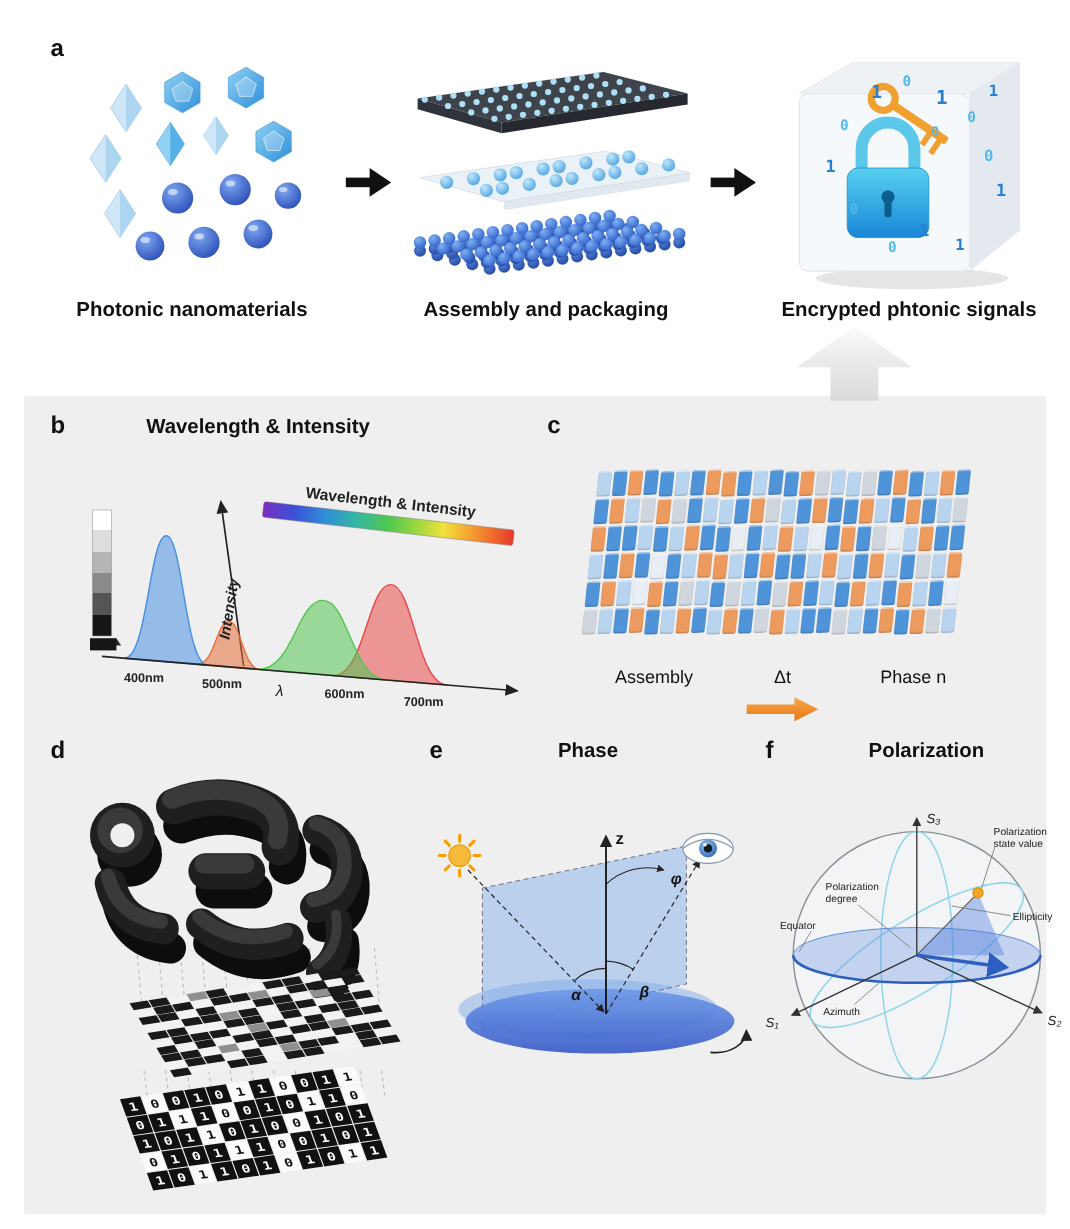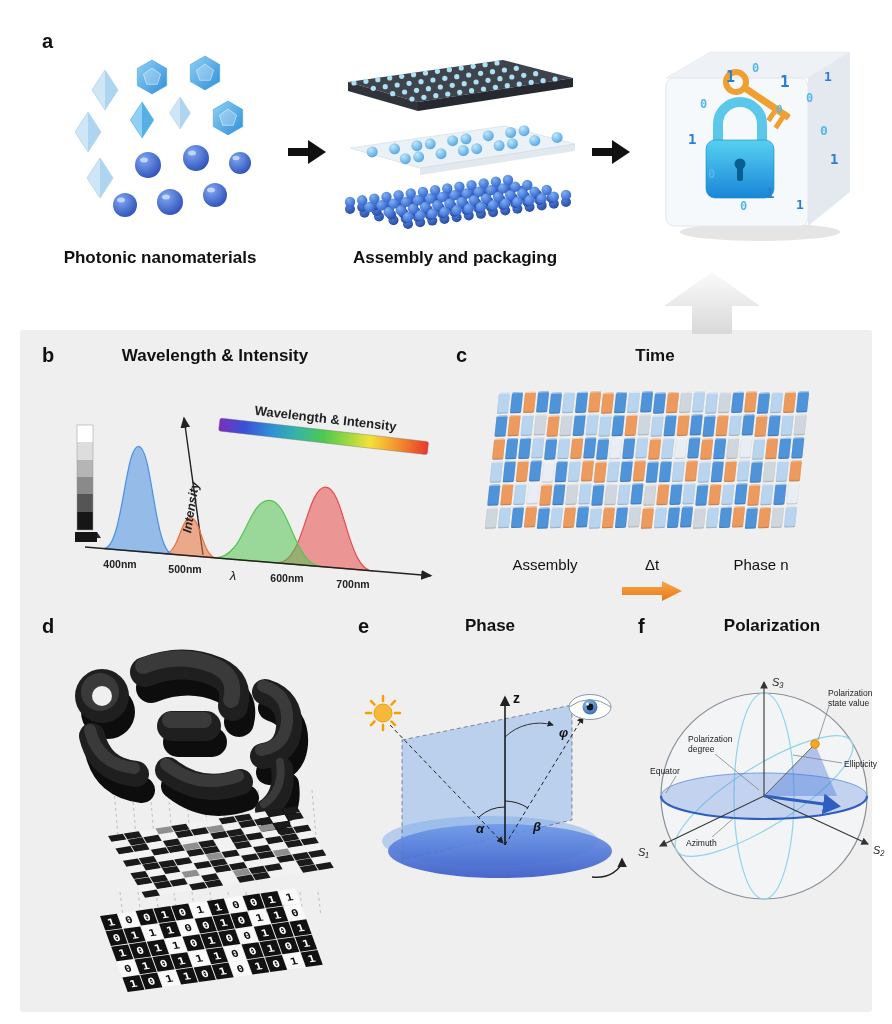--- a/index.html
+++ b/index.html
@@ -385,20 +385,21 @@
         <span class="digit" style="left: 60px; top: 128px; font-size: 12px; color: rgb(85, 184, 232);">0</span>
         <span class="digit" style="left: 118px; top: 146px; font-size: 14px; color: rgb(42, 127, 208);">1</span>
         <span class="digit" style="left: 92px; top: 160px; font-size: 12px; color: rgb(85, 184, 232);">0</span>
         <span class="digit" style="left: 148px; top: 158px; font-size: 13px; color: rgb(42, 127, 208);">1</span>
         <span class="digit" style="left: 128px; top: 64px; font-size: 11px; color: rgb(85, 184, 232);">0</span>
       </div>
   </div>
 
   <div class="caption" style="left:330px;top:248px;width:250px">Assembly and packaging</div>
   <div class="caption" style="left:35px;top:248px;width:250px">Photonic nanomaterials</div>
+  <div class="caption" style="left:630px;top:248px;width:255px">Encrypted phtonic signals</div>
 
   <div class="panel-letter" style="left:42px;top:344px">b</div>
   <div class="panel-title" style="left:85px;top:346px;width:260px">Wavelength &amp; Intensity</div>
 
   <svg class="abs" style="left:35px;top:380px" width="400" height="235">
     <defs>
       <linearGradient id="b-rainbow" x1="0" y1="0" x2="1" y2="0">
         <stop offset="0" stop-color="#7b2fbe"></stop>
           <stop offset="0.12" stop-color="#3b4fd8"></stop>
         <stop offset="0.25" stop-color="#2f8fd8"></stop>
@@ -446,21 +447,20 @@
     </g>
     <text transform="rotate(-81 160 128)" x="160" y="128" text-anchor="middle" font-size="12.5" font-style="italic" font-weight="600" fill="#222">Intensity</text>
     <text x="85" y="188" text-anchor="middle" font-size="10.5" font-weight="600" fill="#222">400nm</text>
     <text x="150" y="193" text-anchor="middle" font-size="10.5" font-weight="600" fill="#222">500nm</text>
     <text x="198" y="200" text-anchor="middle" font-size="13" font-style="italic" fill="#222">λ</text>
     <text x="252" y="202" text-anchor="middle" font-size="10.5" font-weight="600" fill="#222">600nm</text>
     <text x="318" y="208" text-anchor="middle" font-size="10.5" font-weight="600" fill="#222">700nm</text>
   </svg>
 
   <div class="panel-letter" style="left:456px;top:344px">c</div>
-  <div class="panel-title" style="left:555px;top:346px;width:200px">Time</div>
 
   <div id="grids-c" class="abs" style="left:492px;top:392px;display:flex;gap:2px">
       <div class="cgrid">
         <div class="ctile" style="background: rgb(185, 212, 238);"></div>
         <div class="ctile" style="background: rgb(79, 147, 217);"></div>
         <div class="ctile" style="background: rgb(236, 154, 94);"></div>
         <div class="ctile" style="background: rgb(79, 147, 217);"></div>
         <div class="ctile" style="background: rgb(79, 147, 217);"></div>
         <div class="ctile" style="background: rgb(236, 154, 94);"></div>
         <div class="ctile" style="background: rgb(185, 212, 238);"></div>

